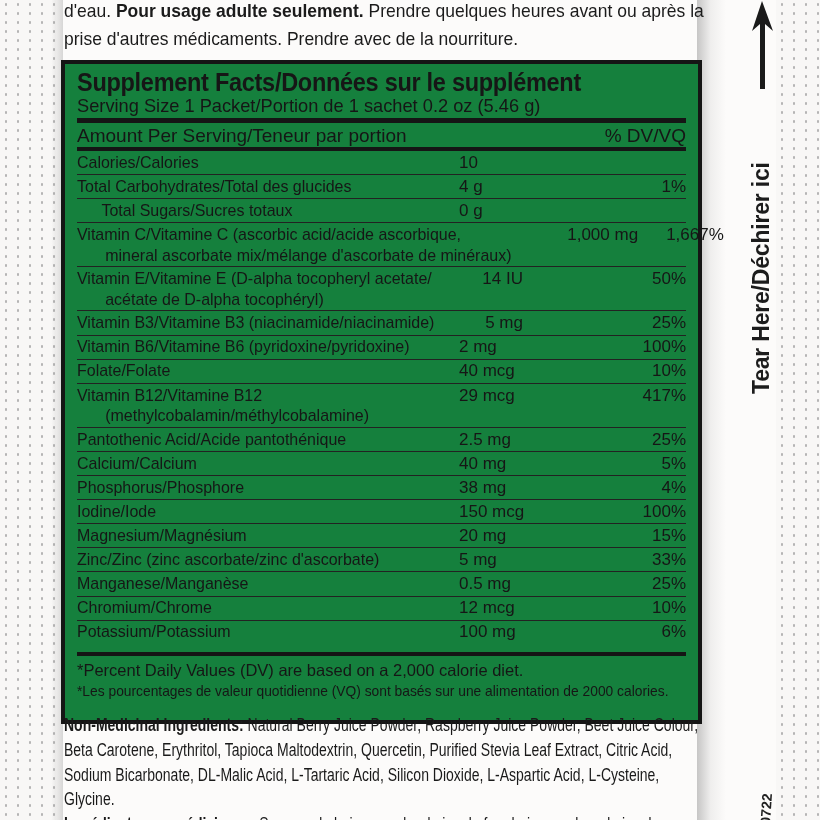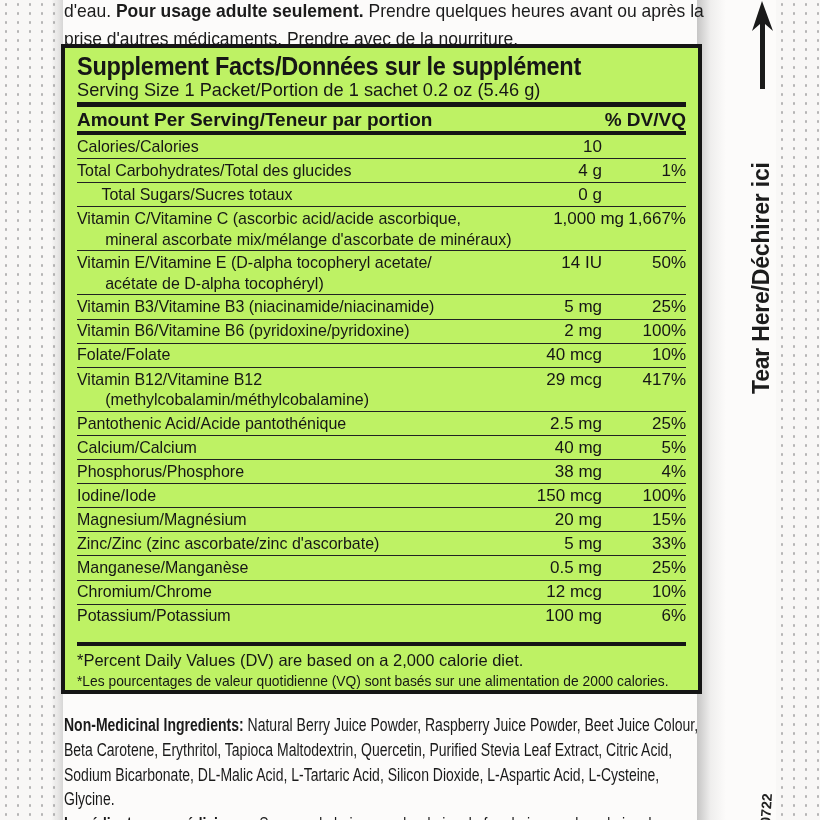--- a/index.html
+++ b/index.html
@@ -27,46 +27,47 @@
     background:linear-gradient(to left,rgba(130,130,130,.30),rgba(255,255,255,0) 90%);
   }
   .top-text{
     position:absolute;left:64px;top:-3px;width:700px;
     font-size:19px;line-height:27.5px;color:#1b1b1b;
     transform:scaleX(0.92);transform-origin:0 0;
   }
   .top-text b{font-weight:bold;}
 
   .facts-box{
-    position:absolute;left:61px;top:44px;width:609px;
-    border:4.5px solid #151515;background:#bef264;
+    position:absolute;left:61px;top:60px;width:609px;
+    border:4.5px solid #151515;background:#15803d;
     padding:2px 12px 0;
   }
   .fb-title{
     font-size:25px;font-weight:bold;line-height:27px;margin-top:3px;
     white-space:nowrap;letter-spacing:-0.3px;
     transform:scaleX(0.94);transform-origin:0 0;
   }
   .fb-serving{font-size:19px;line-height:20px;white-space:nowrap;transform:scaleX(0.96);transform-origin:0 0;}
   .bar{background:#151515;height:5px;margin:2px 0 0;}
   .bar.med{height:4px;margin:0;}
-  .fb-header{display:flex;justify-content:space-between;font-weight:bold;font-size:19px;line-height:23px;padding:0.5px 0;}
+  .fb-header{display:flex;justify-content:space-between;font-weight:normal;font-size:19px;line-height:23px;padding:0.5px 0;}
   .t-row{
     display:flex;align-items:flex-start;
     font-size:17px;line-height:21.5px;padding:0.8px 0;
     border-top:1.5px solid #222;
+    gap:28px;
   }
   .t-row:first-child{border-top:none;}
   .t-name{flex:1;white-space:nowrap;transform:scaleX(0.94);transform-origin:0 0;}
   .t-name .l1,.t-name .l2{display:block;}
   .t-name .l2{line-height:20px;padding-left:30px;}
   .t-row.indent .l1{padding-left:26px;}
-  .t-amt{width:115px;text-align:right;white-space:nowrap;}
+  .t-amt{width:115px;text-align:left;white-space:nowrap;}
   .t-dv{width:84px;text-align:right;white-space:nowrap;}
-  .footnotes{border-top:4px solid #151515;margin-top:14px;padding:4px 0 0;}
+  .footnotes{border-top:4px solid #151515;margin-top:8px;padding:4px 0 20px;}
   .fn-en{font-size:16.5px;line-height:21px;white-space:nowrap;}
   .fn-fr{font-size:15px;line-height:19px;white-space:nowrap;transform:scaleX(0.92);transform-origin:0 0;}
 
   .ingredients{
     position:absolute;left:64px;top:713px;width:810px;
     font-size:17.5px;line-height:24.8px;color:#1a1a1a;
     transform:scaleX(0.80);transform-origin:0 0;
   }
   .ingredients p{margin:0;}
   .ingredients b{font-weight:bold;}

